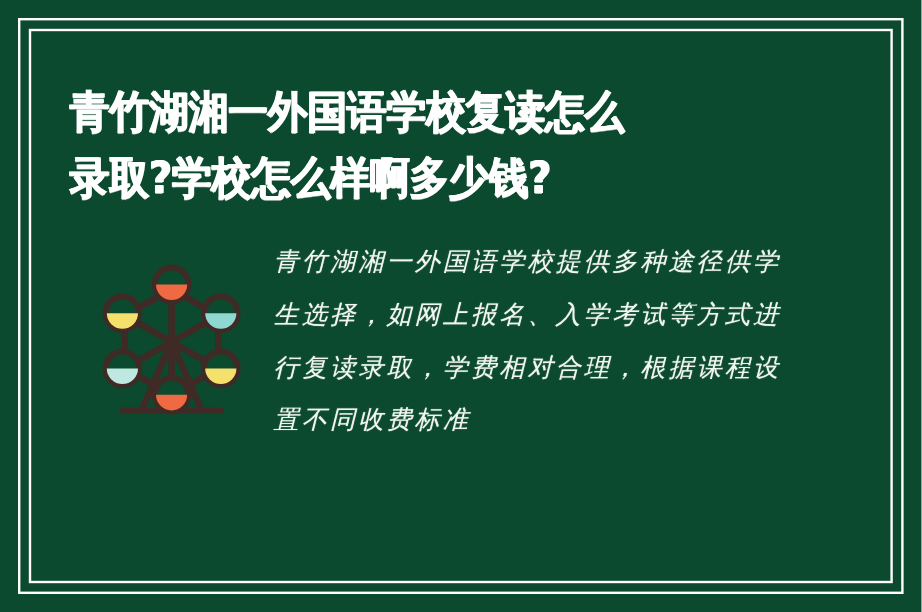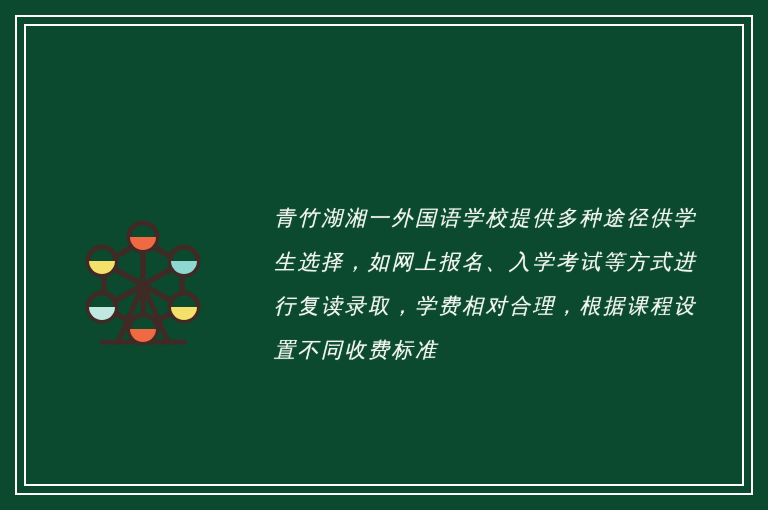--- a/index.html
+++ b/index.html
@@ -63,21 +63,20 @@
   }
 
   
   .content {
     position: absolute;
     left: 58px;
     top: 196px;
     right: 64px;
     display: flex;
     align-items: flex-start;
-    justify-content: space-between;
   }
 
   .icon-wrap {
     width: 170px;
     flex: 0 0 170px;
     padding-top: 18px;
     display: flex;
     justify-content: center;
   }
 
@@ -95,20 +94,24 @@
   }
 </style>
 </head>
 <body>
 
 <div id="poster">
 
   <div class="frame-outer"></div>
   <div class="frame-inner"></div>
 
+  <div class="title-block">
+    <div class="title-line">青竹湖湘一外国语学校复读怎么</div>
+    <div class="title-line">录取?学校怎么样啊多少钱?</div>
+  </div>
 
   <div class="content">
 
     <div class="icon-wrap">
       <svg width="126" height="136" viewBox="0 0 126 136">
         <g stroke="#3f2a26" stroke-width="5.5" fill="none" stroke-linecap="round" stroke-linejoin="round">
 
           <path d="M63 27 L102 49 L102 93 L63 115 L24 93 L24 49 Z"></path>
 
           <path d="M63 27 L63 71"></path>

